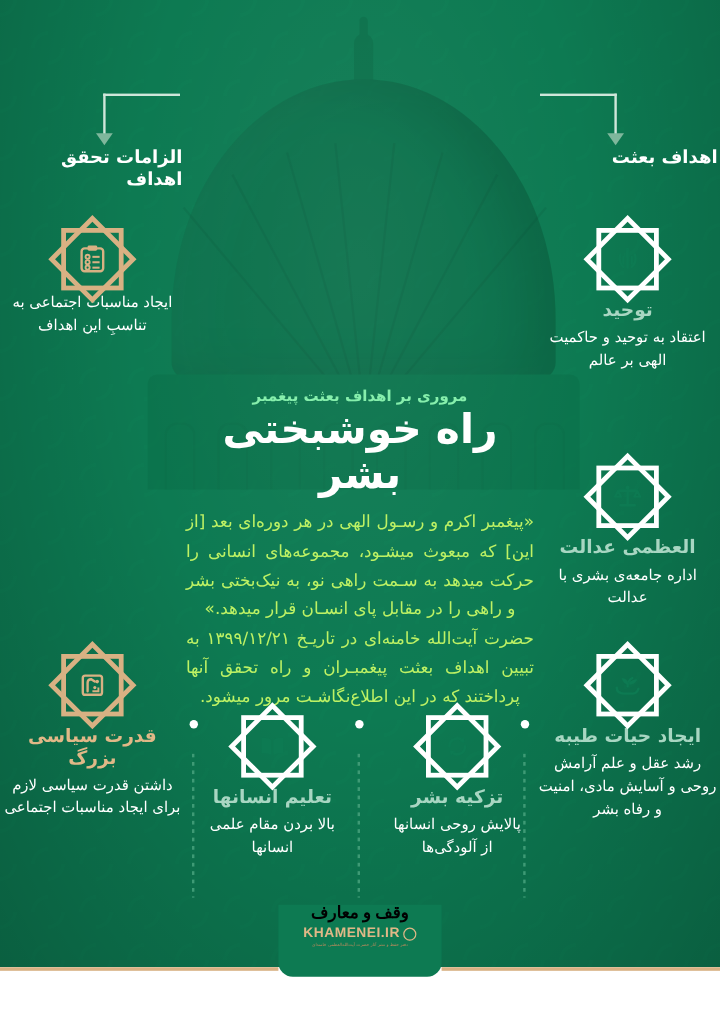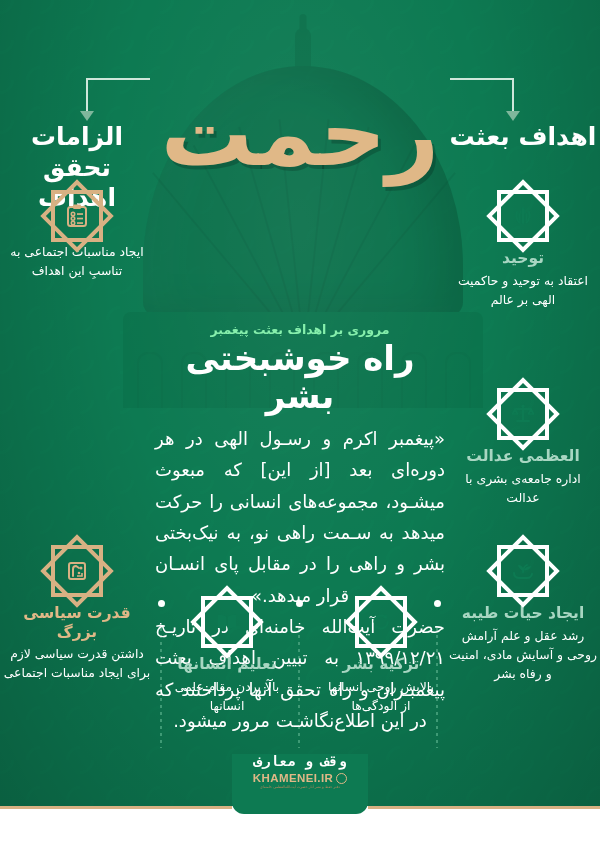--- a/index.html
+++ b/index.html
@@ -95,34 +95,34 @@
   }
   .kicker{
     color:#86efac;font-size:12.5px;font-weight:bold;
     letter-spacing:.6px;margin:0 0 2px 0;white-space:nowrap;
   }
   .headline{
     color:#ffffff;font-size:34px;font-weight:bold;
     letter-spacing:-1px;margin:0 0 8px 0;line-height:1.12;
   }
   .body-text{
-    color:#ffffff;font-size:18px;line-height:1.74;
+    color:#bef264;font-size:14px;line-height:1.74;
     text-align:justify;text-align-last:center;
     margin:0;
   }
   .body-text p{margin:0;}
 
   
   .col{position:absolute;top:0;width:150px;z-index:6;}
   .col.left{left:2px;}
   .col.right{right:2px;}
 
   .col-head{
-    color:#ffffff;font-size:25px;font-weight:bold;
-    line-height:1.22;text-align:center;
+    color:#ffffff;font-size:15px;font-weight:bold;
+    line-height:1.22;text-align:right;
     width:150px;
   }
 
   .arrow{
     position:absolute;width:72px;height:44px;
   }
   .arrow .h{position:absolute;top:0;height:2px;background:#cfe6da;width:64px;}
   .arrow .v{position:absolute;top:0;width:2px;background:#cfe6da;height:34px;}
   .arrow .tip{
     position:absolute;width:0;height:0;
@@ -191,22 +191,22 @@
   .foot-rule.a{left:0;width:232px;}
   .foot-rule.b{right:0;width:232px;}
   .logo-tab{
     position:absolute;left:50%;transform:translateX(-50%);
     top:-52px;width:136px;height:60px;
     background:#0d7a52;border-radius:0 0 12px 12px;
     display:flex;flex-direction:column;align-items:center;justify-content:flex-start;
     padding-top:1px;box-sizing:border-box;
   }
   .logo-script{
-    color:#ffffff;font-size:14px;font-weight:bold;line-height:1;letter-spacing:0;
-    font-family:Liberation Mono, monospace;
+    color:#000000;font-size:14px;font-weight:bold;line-height:1;letter-spacing:0;
+    font-family:Liberation Serif, serif;
   }
   .logo-wordmark{
     display:flex;align-items:center;gap:3px;margin-top:3px;
   }
   .logo-seal{
     width:11px;height:11px;border-radius:50%;
     border:1.5px solid #e0b887;box-sizing:border-box;
   }
   .logo-text{
     color:#e0b887;font-size:11.5px;font-weight:bold;letter-spacing:.4px;
@@ -247,21 +247,20 @@
         <span class="arch" style="left:190px"></span>
           <span class="arch" style="left:234px"></span>
         <span class="arch" style="left:278px"></span>
           <span class="arch" style="left:322px"></span>
       </div>
     </div>
 
     <div class="vignette"></div>
 
     <div class="calligraphy">
-      <span class="l1">رحمت</span>
     </div>
 
     <div class="arrow l" style="left:78px;top:78px;">
       <span class="h"></span>
         <span class="v"></span>
         <span class="tip"></span>
     </div>
     <div class="col left">
       <div class="col-head" style="position:absolute;left:0;top:122px;">الزامات تحقق اهداف</div>
 

